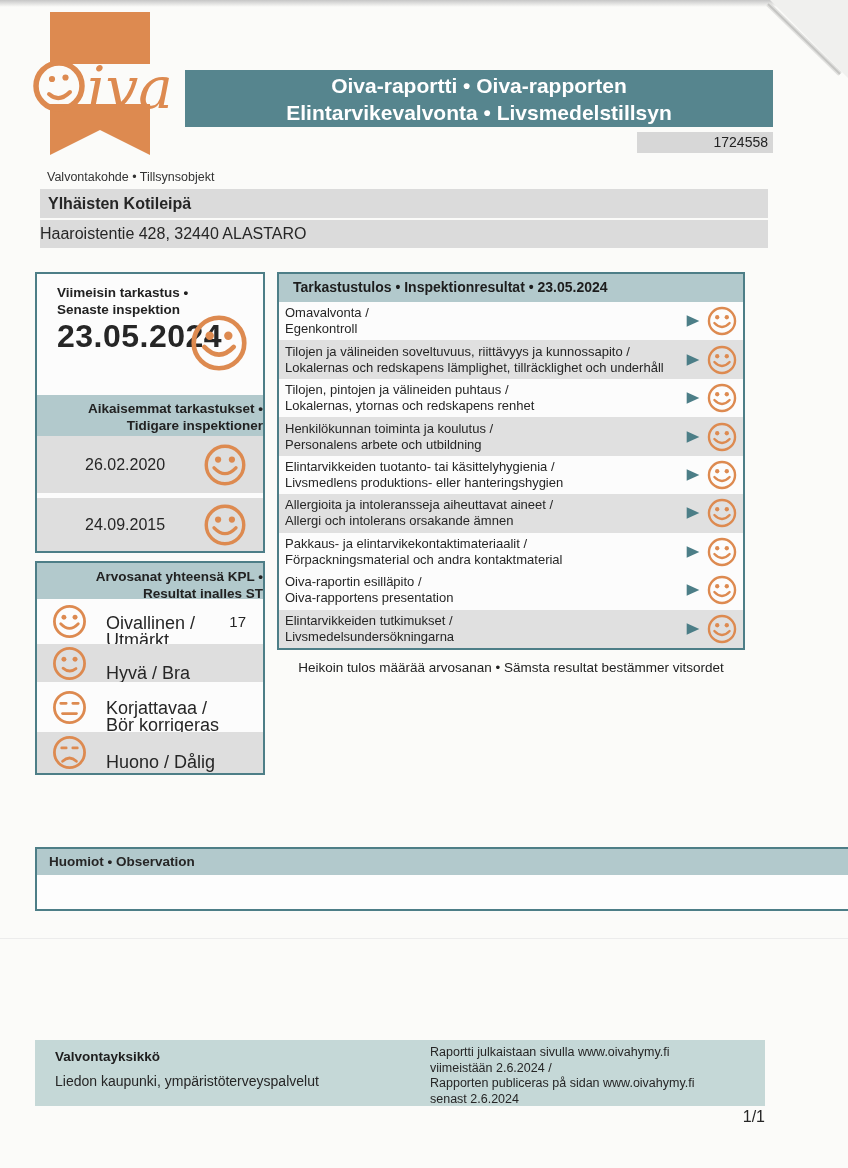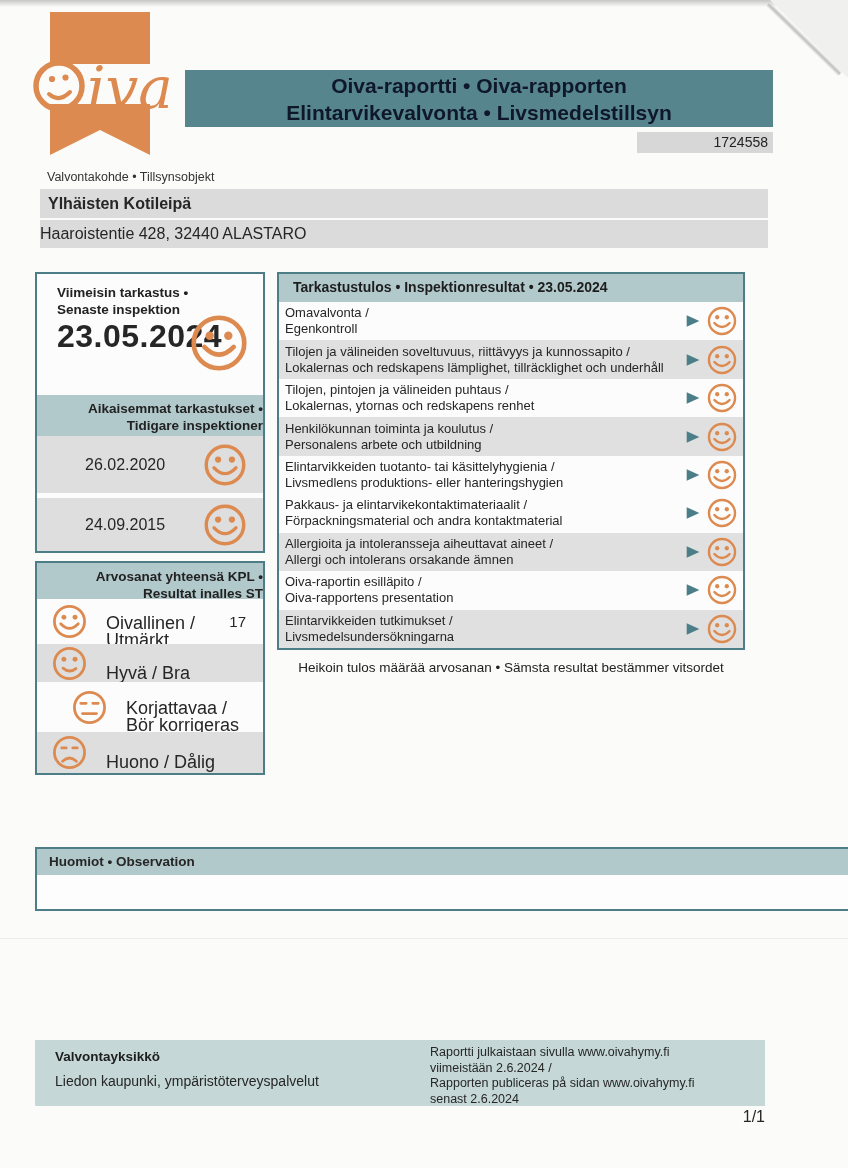--- a/index.html
+++ b/index.html
@@ -11,21 +11,21 @@
   }
   .scan-top-edge{position:absolute;top:0;left:0;right:0;height:7px;
     background:linear-gradient(to bottom,#c6c6c6,rgba(255,255,255,0));}
   .fold-corner{position:absolute;top:0;right:0;width:130px;height:95px;}
 
   
   .logo{position:absolute;left:28px;top:12px;width:180px;height:155px;}
 
   
   .banner{position:absolute;left:185px;top:70px;width:588px;height:57px;
-    background:#56858e;color:#0f172a;font-weight:bold;font-size:21px;line-height:27px;
+    background:#56858e;color:#ffffff;font-weight:bold;font-size:21px;line-height:27px;
     text-align:center;display:flex;flex-direction:column;justify-content:center;}
   .report-number{position:absolute;left:637px;top:132px;width:136px;height:21px;
     background:#d7d7d7;font-size:14px;line-height:21px;text-align:right;
     padding-right:5px;box-sizing:border-box;color:#222;}
 
   
   .subject-label{position:absolute;left:47px;top:170px;font-size:12.5px;color:#333;}
   .subject-name{position:absolute;left:40px;top:189px;width:728px;height:29px;
     background:#dbdbdb;font-size:16px;font-weight:bold;line-height:29px;padding-left:8px;
     box-sizing:border-box;}
@@ -50,21 +50,21 @@
   .boxB{position:absolute;left:35px;top:561px;width:230px;height:214px;
     border:2px solid #4d7e87;box-sizing:border-box;background:#fcfcfc;
     display:flex;flex-direction:column;}
   .grades-head{height:36px;}
   .grade-row{display:flex;align-items:center;position:relative;}
   .grade-row .face-sm{margin-left:14px;flex:0 0 auto;}
   .grade-label{margin-left:18px;font-size:18px;line-height:17px;margin-top:20px;}
   .grade-count{position:absolute;right:17px;font-size:15px;}
   .gr1{height:45px;background:#fcfcfc;}
   .gr2{height:40px;background:#dedede;}
-  .gr3{height:50px;background:#fcfcfc;padding-left:20px;}
+  .gr3{height:50px;background:#fcfcfc;}
   .gr4{height:43px;background:#dedede;}
 
   
   .boxC{position:absolute;left:277px;top:272px;width:468px;height:378px;
     border:2px solid #4d7e87;box-sizing:border-box;background:#fcfcfc;
     display:flex;flex-direction:column;}
   .results-head{height:28px;background:#b2c9cc;font-size:14px;font-weight:bold;
     line-height:27px;padding-left:14px;box-sizing:border-box;color:#1d1d1d;}
   .result-row{flex:1;display:flex;align-items:center;justify-content:space-between;}
   .result-row:nth-child(odd){background:#e0e0e0;}
@@ -296,38 +296,38 @@
       </div>
       <div class="result-icons">
         <svg class="arrow" width="18" height="18">
             <use href="#tri-arrow"></use>
           </svg>
         <svg width="32" height="32">
             <use href="#face-excellent"></use>
           </svg>
       </div>
     </div>
+    <div class="result-row" style="background:#e0e0e0">
+      <div class="result-text">
+        <div>Allergioita ja intoleransseja aiheuttavat aineet /</div>
+        <div>Allergi och intolerans orsakande ämnen</div>
+      </div>
+      <div class="result-icons">
+        <svg class="arrow" width="18" height="18">
+            <use href="#tri-arrow"></use>
+          </svg>
+        <svg width="32" height="32">
+            <use href="#face-excellent"></use>
+          </svg>
+      </div>
+    </div>
     <div class="result-row" style="background:#fcfcfc">
       <div class="result-text">
         <div>Pakkaus- ja elintarvikekontaktimateriaalit /</div>
         <div>Förpackningsmaterial och andra kontaktmaterial</div>
-      </div>
-      <div class="result-icons">
-        <svg class="arrow" width="18" height="18">
-            <use href="#tri-arrow"></use>
-          </svg>
-        <svg width="32" height="32">
-            <use href="#face-excellent"></use>
-          </svg>
-      </div>
-    </div>
-    <div class="result-row" style="background:#e0e0e0">
-      <div class="result-text">
-        <div>Allergioita ja intoleransseja aiheuttavat aineet /</div>
-        <div>Allergi och intolerans orsakande ämnen</div>
       </div>
       <div class="result-icons">
         <svg class="arrow" width="18" height="18">
             <use href="#tri-arrow"></use>
           </svg>
         <svg width="32" height="32">
             <use href="#face-excellent"></use>
           </svg>
       </div>
     </div>

